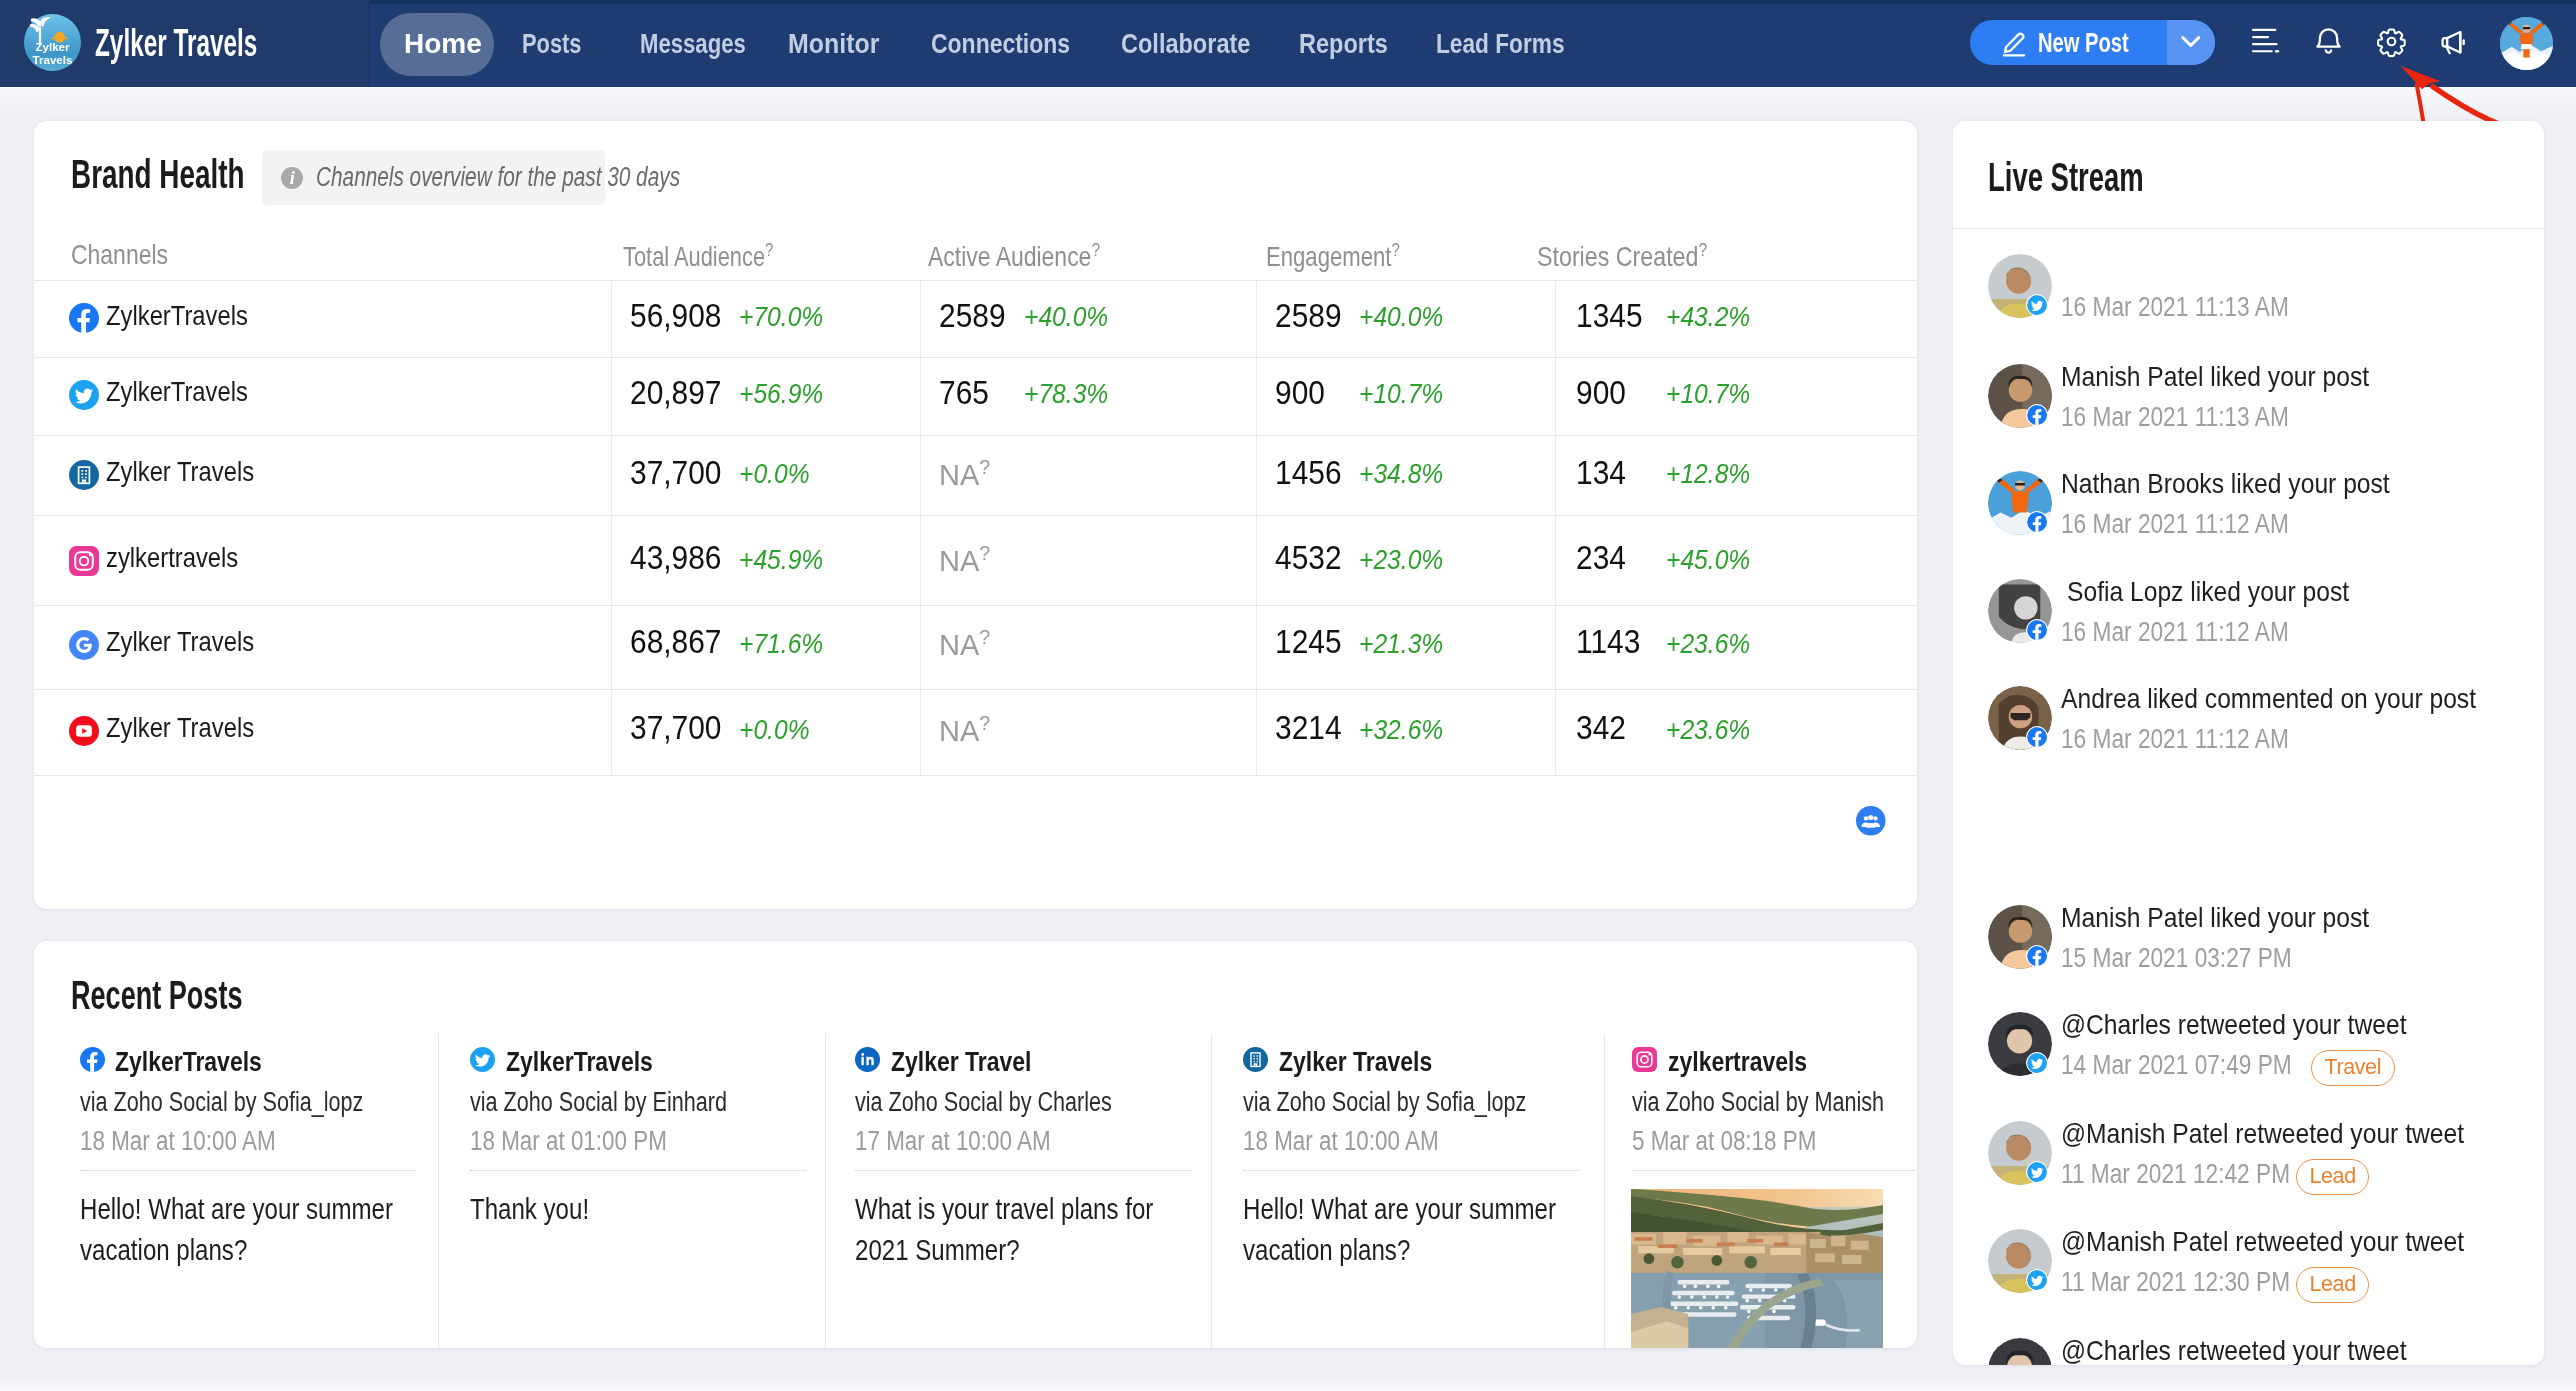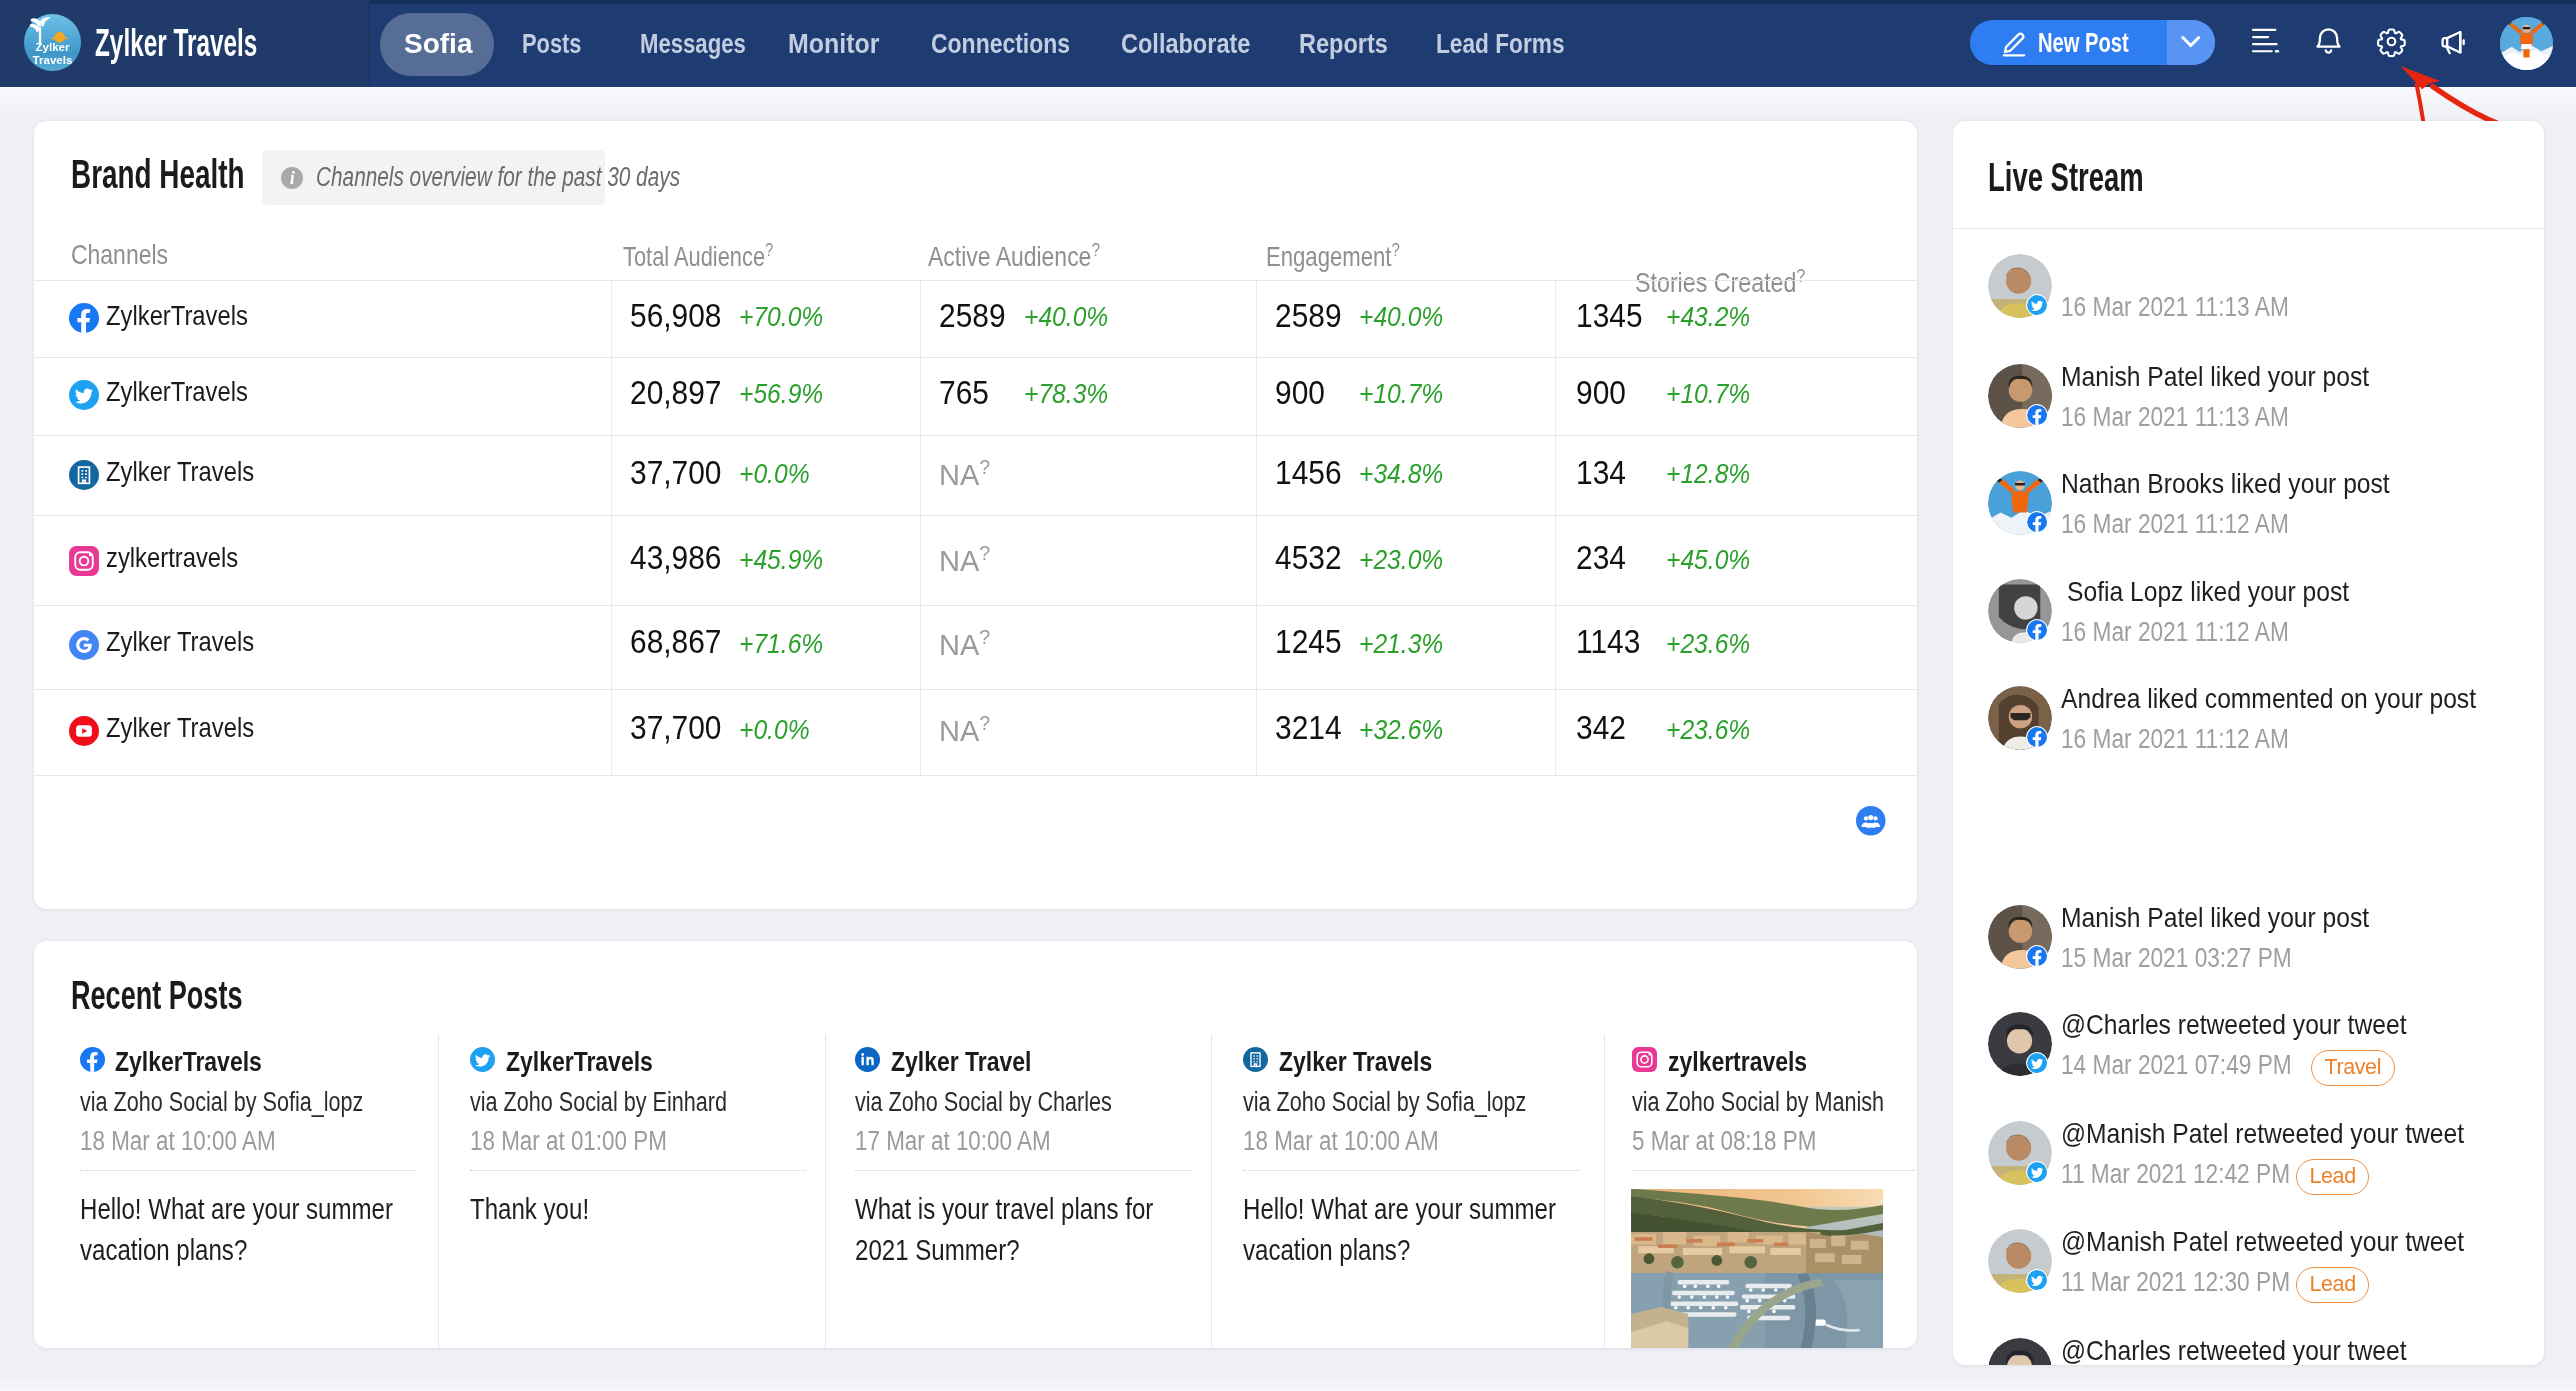--- a/index.html
+++ b/index.html
@@ -221,21 +221,21 @@
       <circle cx="32" cy="32" r="32" fill="url(#lg1)"></circle>
       <circle cx="40" cy="26" r="6" fill="#f5a623"></circle>
       <path d="M31 28q9-4 18 0" stroke="#f5a623" stroke-width="2" fill="none"></path>
       <path d="M18 34V16m0 2c-3-5-8-6-11-5 4 0 7 3 8 6m3-6c0-5 4-8 8-8-3 2-5 5-5 8m-3-2c-1-4-6-6-10-4 4 0 7 2 8 5" stroke="#fff" stroke-width="2.6" fill="none" stroke-linecap="round"></path>
       <text x="32" y="42" text-anchor="middle" fill="#fff" font-size="13" font-weight="700" font-family="Liberation Sans">Zylker</text>
       <text x="32" y="56" text-anchor="middle" fill="#fff" font-size="13" font-weight="700" font-family="Liberation Sans">Travels</text>
     </svg>
   <div class="brand"><span class="sx" style="transform:scaleX(.64)">Zylker Travels</span></div>
   <div class="menu">
     <div class="pill"></div>
-    <span class="mitem mhome" style="left:24px"><span class="sx">Sofia</span></span>
+    <span class="mitem mhome" style="left:24px"><span class="sx">Home</span></span>
     <span class="mitem" style="left:142px"><span class="sx" style="transform:scaleX(.78)">Posts</span></span>
     <span class="mitem" style="left:260px"><span class="sx" style="transform:scaleX(.79)">Messages</span></span>
     <span class="mitem" style="left:408px"><span class="sx" style="transform:scaleX(.89)">Monitor</span></span>
     <span class="mitem" style="left:551px"><span class="sx" style="transform:scaleX(.82)">Connections</span></span>
     <span class="mitem" style="left:741px"><span class="sx" style="transform:scaleX(.84)">Collaborate</span></span>
     <span class="mitem" style="left:919px"><span class="sx" style="transform:scaleX(.84)">Reports</span></span>
     <span class="mitem" style="left:1056px"><span class="sx" style="transform:scaleX(.81)">Lead Forms</span></span>
   </div>
   <div class="newpost">
     <svg style="position:absolute;left:29px;top:8px" width="30" height="30" viewBox="0 0 34 34">
@@ -305,21 +305,21 @@
 <section class="card bh">
   <div class="bh-title"><span class="sx" style="transform:scaleX(.68)">Brand Health</span></div>
   <div class="bh-info">
       <div class="bh-info-i">i</div>
       <div class="bh-info-t"><span class="sx" style="transform:scaleX(.77)">Channels overview for the past 30 days</span></div>
     </div>
   <span class="th" style="left:37px; top:118px;"><span class="sx" style="transform:scaleX(.82)">Channels</span></span>
   <span class="th" style="left:589px; top:118px;text-align:center;"><span class="sx" style="transform:scaleX(.78)">Total Audience<sup>?</sup></span></span>
   <span class="th" style="left:894px; top:118px;"><span class="sx" style="transform:scaleX(.82)">Active Audience<sup>?</sup></span></span>
   <span class="th" style="left:1232px; top:118px;"><span class="sx" style="transform:scaleX(.79)">Engagement<sup>?</sup></span></span>
-  <span class="th" style="left:1601px; top:118px;margin-top:26px;"><span class="sx" style="transform:scaleX(.83)">Stories Created<sup>?</sup></span></span>
+  <span class="th" style="left:1503px; top:118px;"><span class="sx" style="transform:scaleX(.83)">Stories Created<sup>?</sup></span></span>
   <div class="hline" style="top:159px"></div>
   <div class="hline" style="top:236px"></div>
   <div class="hline" style="top:314px"></div>
   <div class="hline" style="top:394px"></div>
   <div class="hline" style="top:484px"></div>
   <div class="hline" style="top:568px"></div>
   <div class="hline" style="top:654px"></div>
   <div class="vline" style="left:577px"></div>
   <div class="vline" style="left:886px"></div>
   <div class="vline" style="left:1222px"></div>

